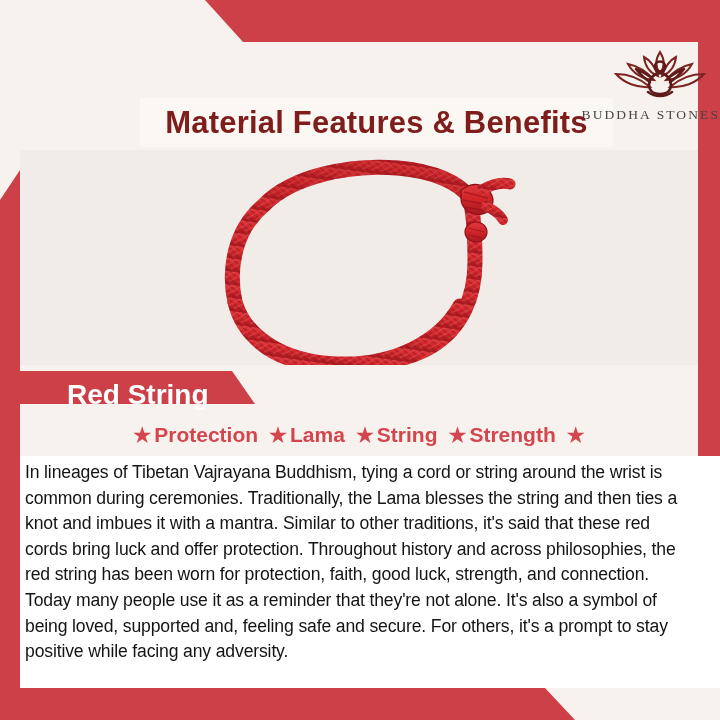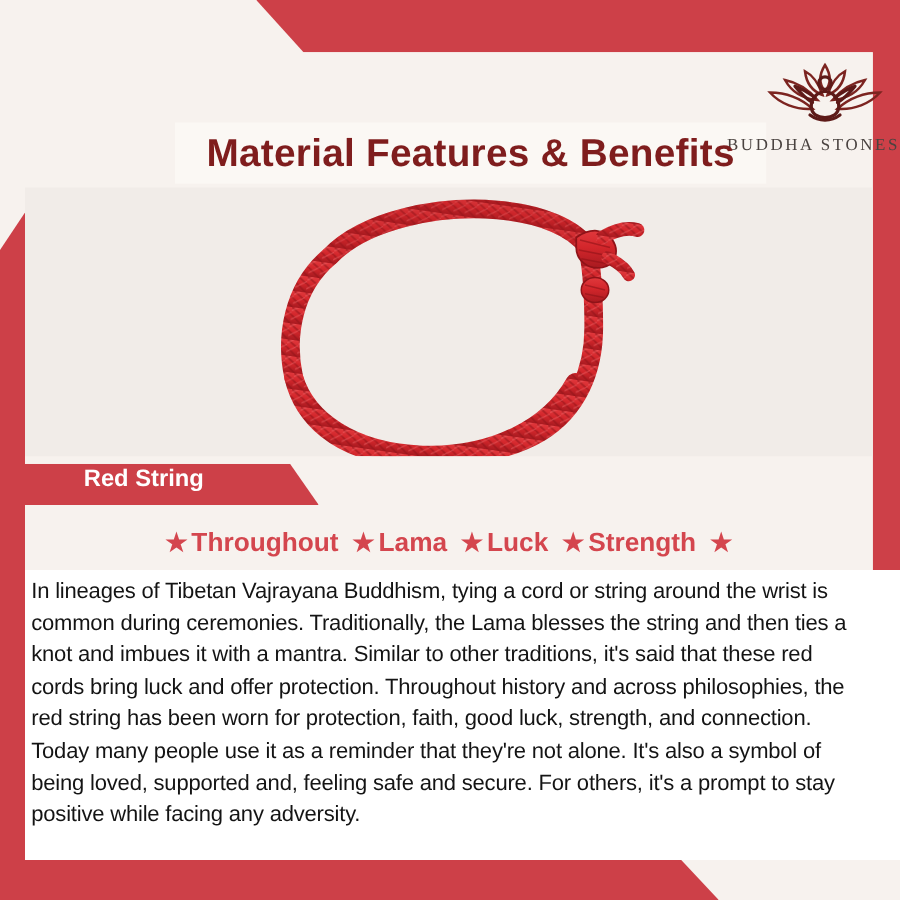--- a/index.html
+++ b/index.html
@@ -121,24 +121,24 @@
     position: absolute;
     left: 20px; top: 371px;
     width: 235px; height: 33px;
     background: #cd4048;
     z-index: 6;
     -webkit-clip-path: polygon(0 0, 212px 0, 235px 33px, 0 33px);
     clip-path: polygon(0 0, 212px 0, 235px 33px, 0 33px);
   }
   .label-text {
     position: absolute;
-    left: 67px; top: 367px;
+    left: 67px; top: 378px;
     height: 33px;
     line-height: 33px;
-    font-size: 19px;
+    font-size: 28px;
     font-weight: bold;
     color: #ffffff;
     z-index: 7;
     white-space: nowrap;
   }
 
   
   .benefits {
     position: absolute;
     left: 20px; top: 415px;
@@ -257,29 +257,29 @@
       </svg>
     </div>
   </div>
 
   <div class="label-banner"></div>
   <div class="label-text">Red String</div>
 
   <div class="benefits">
     <span class="benefit">
       <span class="star">★</span>
-      <span>Throughout</span>
+      <span>Protection</span>
     </span>
     <span class="benefit">
       <span class="star">★</span>
       <span>Lama</span>
     </span>
     <span class="benefit">
       <span class="star">★</span>
-      <span>Luck</span>
+      <span>String</span>
     </span>
     <span class="benefit">
       <span class="star">★</span>
       <span>Strength</span>
     </span>
     <span class="benefit">
       <span class="star">★</span>
     </span>
   </div>
 

